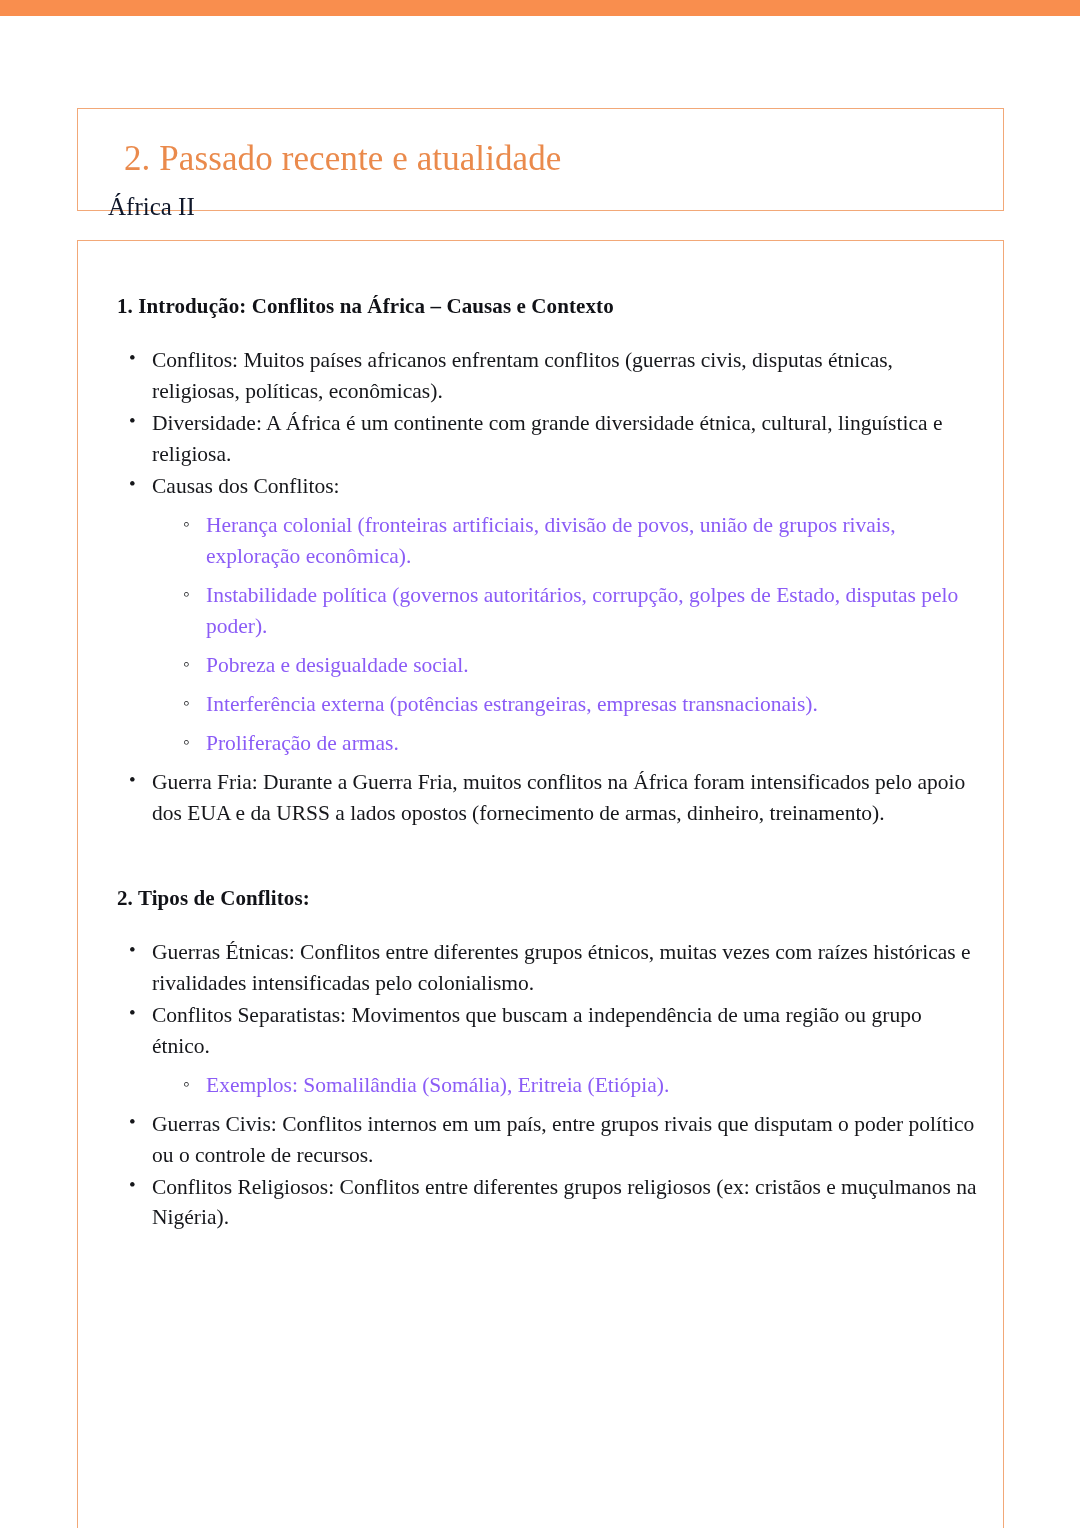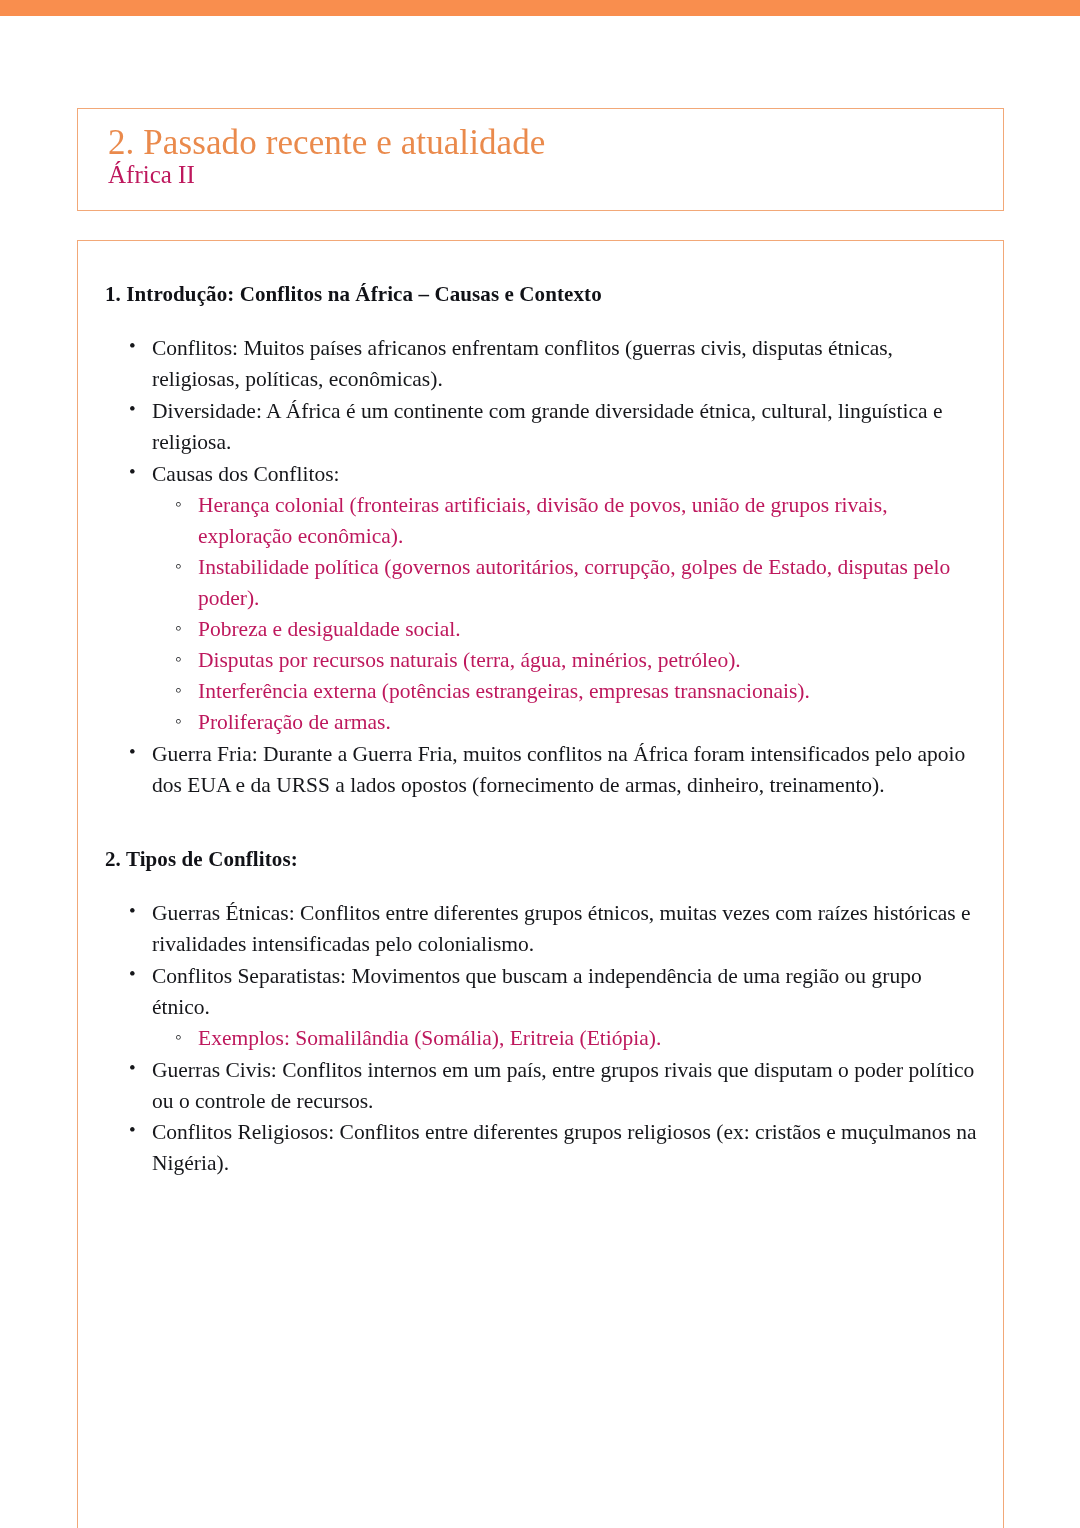--- a/index.html
+++ b/index.html
@@ -43,33 +43,33 @@
     left: 77px;
     top: 92px;          
     width: 927px;
     height: 103px;
     box-sizing: border-box;
     border: 1.5px solid #f2a878;
     background: #ffffff;
     padding: 16px 0 0 30px;
   }
   .doc-title {
-    margin: 0;
+    margin: 16px;
     font-size: 35px;
     font-weight: 400;
     line-height: 1.02;
     color: #ea8a4c;
     letter-spacing: 0.1px;
   }
   .doc-subtitle {
     margin: 0;
     font-size: 25px;
     font-weight: 400;
     line-height: 1.15;
-    color: #be185d;
+    color: #0f172a;
   }
 
   
   .content-box {
     position: absolute;
     left: 77px;
     top: 224px;         
     width: 927px;
     height: 1300px;     
     box-sizing: border-box;
@@ -78,21 +78,21 @@
     background: #ffffff;
     padding: 0 24px 0 27px;
   }
 
   
   .section-heading {
     font-size: 21px;
     font-weight: bold;
     line-height: 1.25;
     color: #111217;
-    margin: 0;
+    margin: 12px;
     letter-spacing: 0.1px;
   }
   .section-1-heading { padding-top: 40px; }
   .section-2-heading { padding-top: 44px; }
 
   
   ul.lvl1 {
     list-style: none;
     margin: 26px 0 0 0;
     padding: 0 0 0 21px;
@@ -117,23 +117,23 @@
 
   ul.lvl2 {
     list-style: none;
     margin: 0;
     padding: 0 0 0 22px;
   }
   ul.lvl2 > li {
     position: relative;
     font-size: 21.5px;
     line-height: 1.44;
-    color: #be185d;
+    color: #8b5cf6;
     padding-left: 24px;
-    margin: 0;
+    margin: 8px;
   }
   ul.lvl2 > li::before {
     content: "\25E6";
     position: absolute;
     left: 1px;
     top: 0;
     font-size: 19px;
     line-height: 1.44;
     color: #16171b;
   }
@@ -154,21 +154,20 @@
 
     <div class="section-heading section-1-heading">1. Introdução: Conflitos na África – Causas e Contexto</div>
 
     <ul class="lvl1">
         <li><span>Conflitos: Muitos países africanos enfrentam conflitos (guerras civis, disputas étnicas, religiosas, políticas, econômicas).</span></li>
         <li><span>Diversidade: A África é um continente com grande diversidade étnica, cultural, linguística e religiosa.</span></li>
         <li><span>Causas dos Conflitos:</span><ul class="lvl2">
             <li><span>Herança colonial (fronteiras artificiais, divisão de povos, união de grupos rivais, exploração econômica).</span></li>
             <li><span>Instabilidade política (governos autoritários, corrupção, golpes de Estado, disputas pelo poder).</span></li>
             <li><span>Pobreza e desigualdade social.</span></li>
-            <li><span>Disputas por recursos naturais (terra, água, minérios, petróleo).</span></li>
             <li><span>Interferência externa (potências estrangeiras, empresas transnacionais).</span></li>
             <li><span>Proliferação de armas.</span></li>
           </ul></li>
         <li><span>Guerra Fria: Durante a Guerra Fria, muitos conflitos na África foram intensificados pelo apoio dos EUA e da URSS a lados opostos (fornecimento de armas, dinheiro, treinamento).</span></li>
       </ul>
 
     <div class="section-heading section-2-heading">2. Tipos de Conflitos:</div>
 
     <ul class="lvl1">
         <li><span>Guerras Étnicas: Conflitos entre diferentes grupos étnicos, muitas vezes com raízes históricas e rivalidades intensificadas pelo colonialismo.</span></li>

